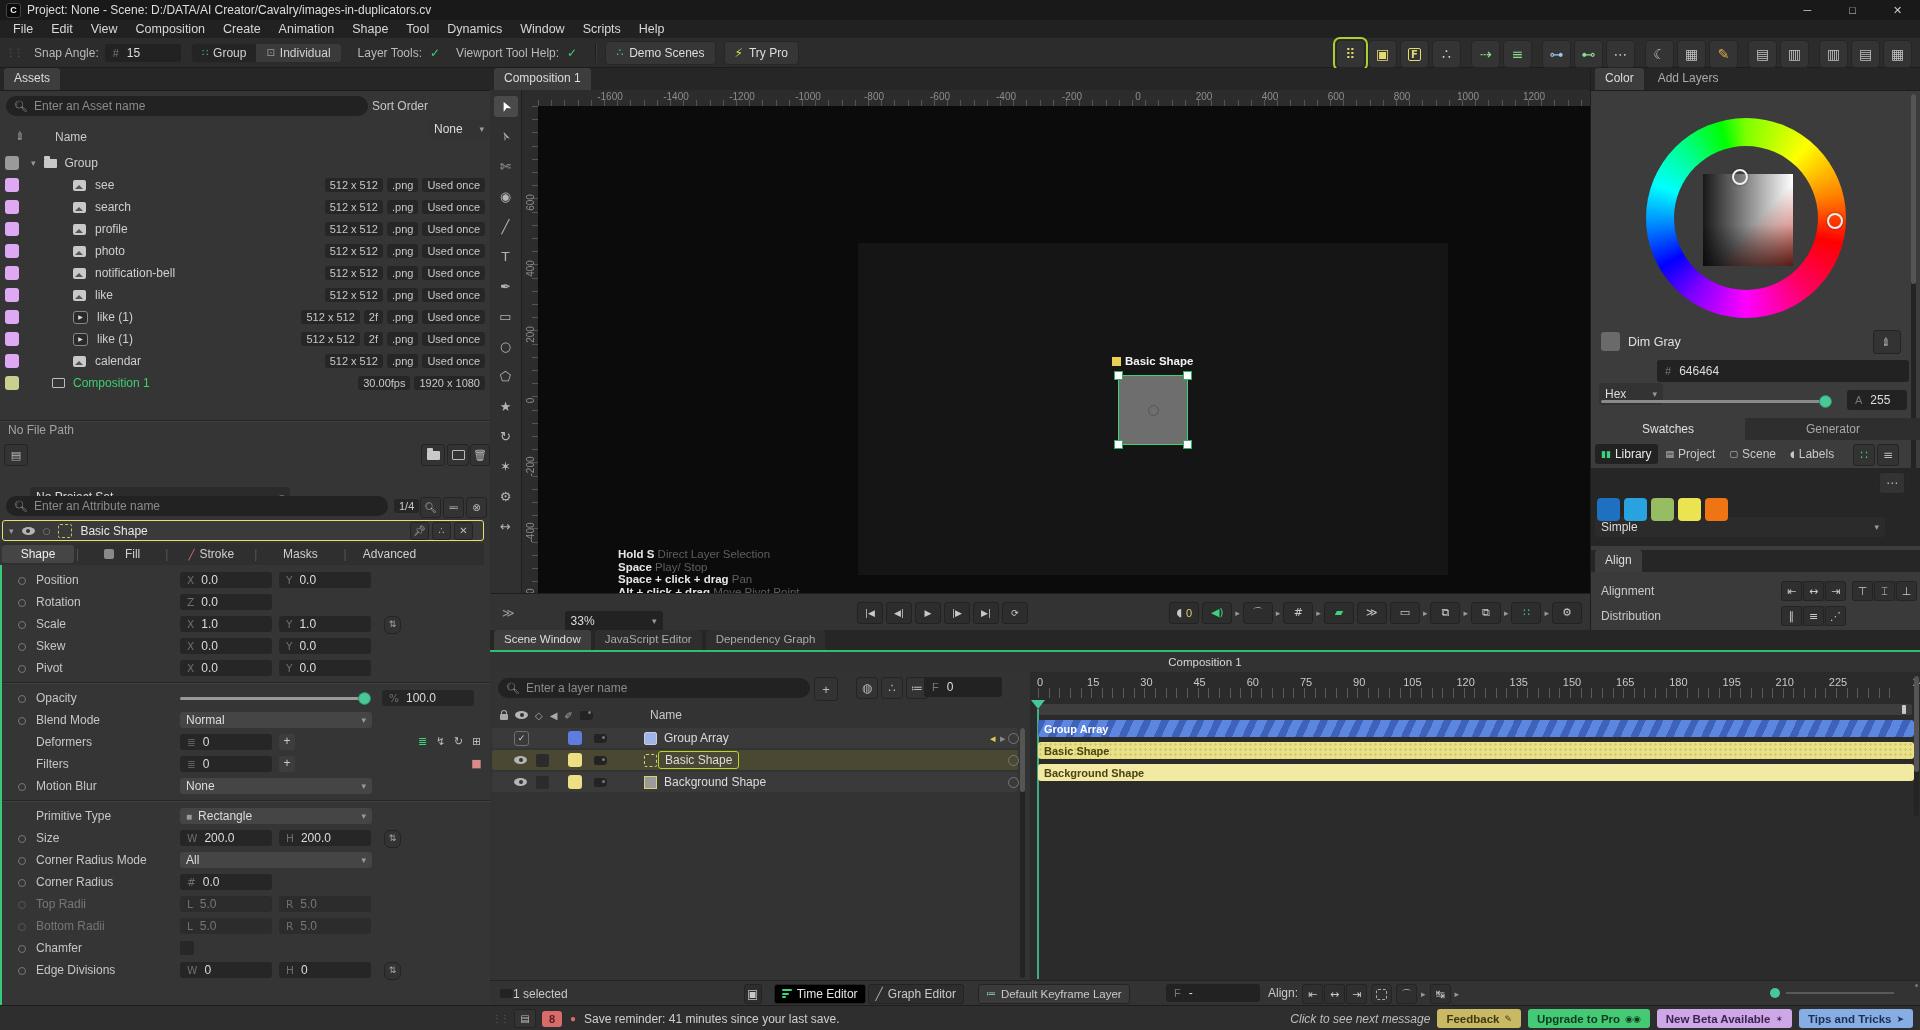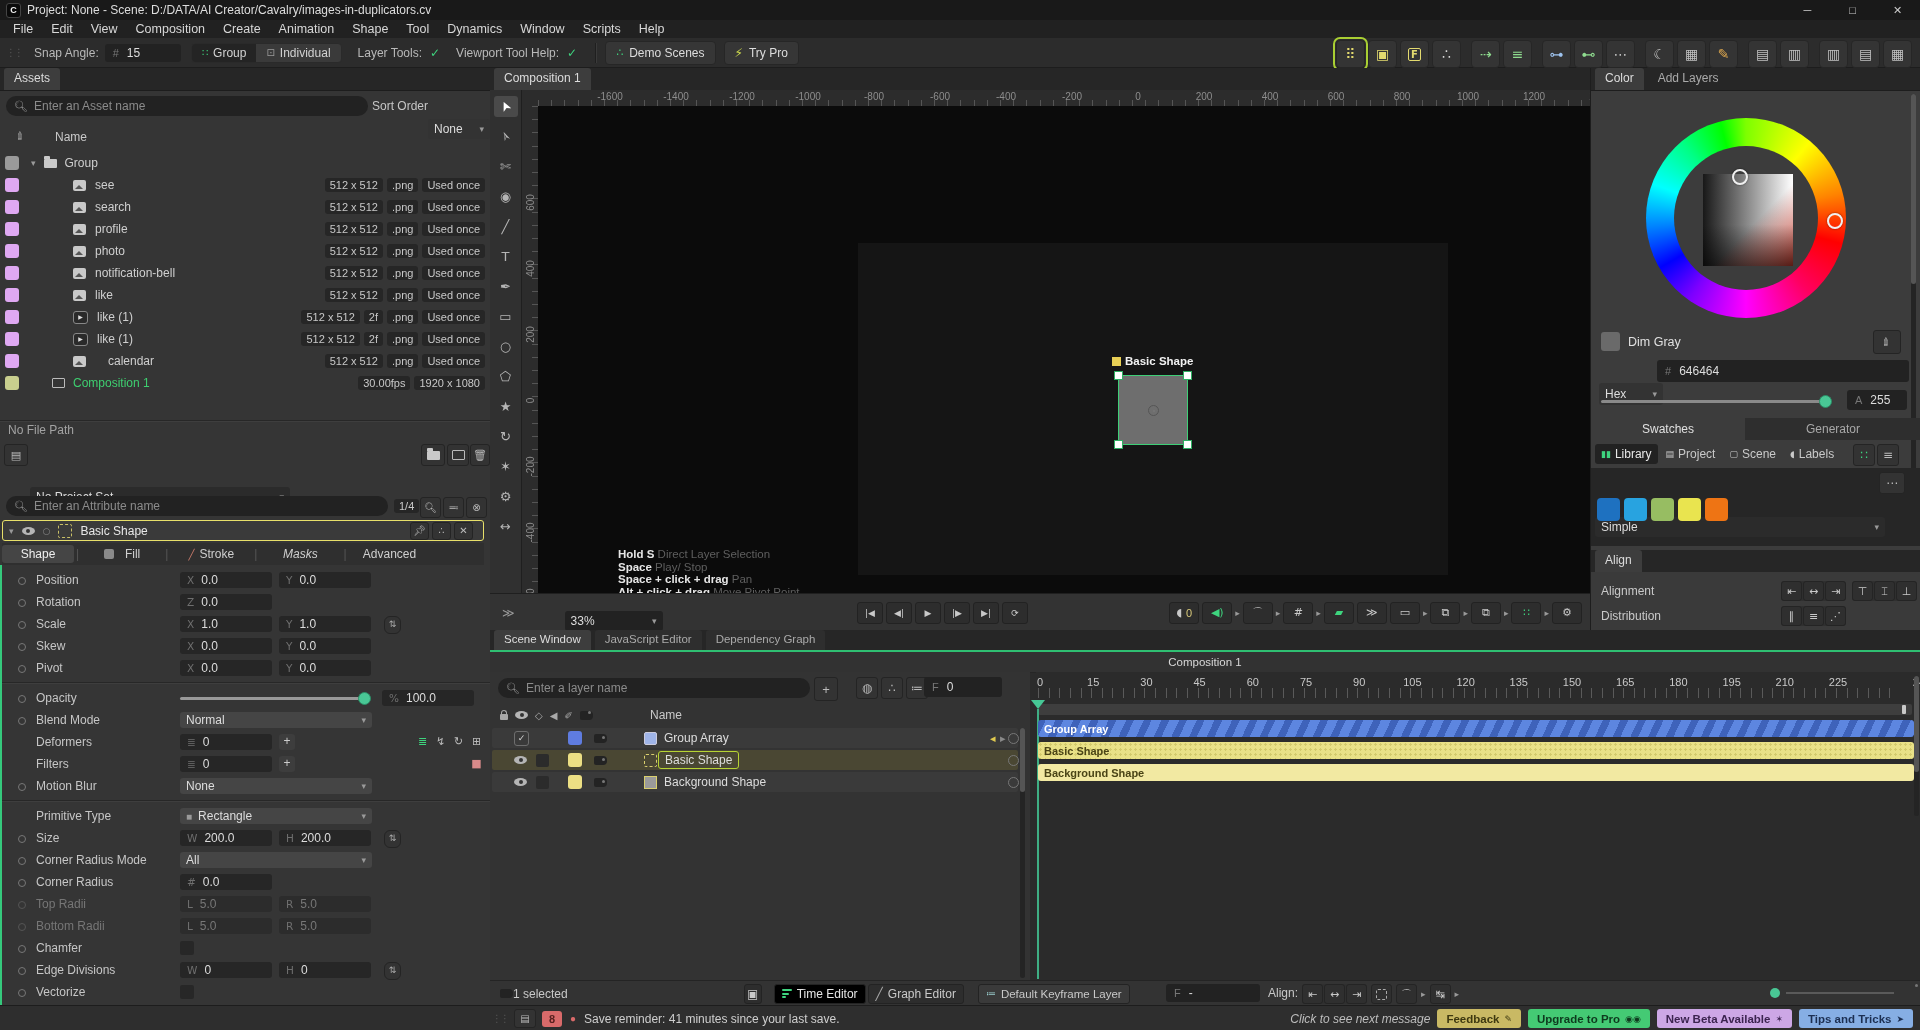--- a/index.html
+++ b/index.html
@@ -403,21 +403,21 @@
           <div class="badges">
             <span class="chip">512 x 512</span>
             <span class="chip">2f</span>
             <span class="chip">.png</span>
             <span class="chip">Used once</span>
           </div>
         </div>
         <div class="arow">
           <span class="swatch13" style="background: rgb(223, 168, 242);"></span>
           <span class="icon-img" style="margin-left: 54px;"></span>
-          <span style="margin-left: 22px;">calendar</span>
+          <span style="margin-left: 9px;">calendar</span>
           <div class="badges">
             <span class="chip">512 x 512</span>
             <span class="chip">.png</span>
             <span class="chip">Used once</span>
           </div>
         </div>
         <div class="arow">
           <span class="swatch13" style="background: rgb(201, 207, 142);"></span>
           <span class="icon-frame" style="margin-left: 33px;"></span>
           <span class="green-name" style="margin-left: 8px;">Composition 1</span>
@@ -487,21 +487,21 @@
         <div style="padding: 2px 0px; width: 82px; text-align: center; border-radius: 3px; display: flex; align-items: center; justify-content: center; gap: 11px;">
           <span style="width: 10px; height: 10px; background: rgb(138, 138, 138); border-radius: 2px;"></span>
           <span>Fill</span>
         </div>
         <span style="color: rgb(85, 85, 85); margin: 0px 2px;">|</span>
         <div style="padding: 2px 0px; width: 82px; text-align: center; border-radius: 3px; display: flex; align-items: center; justify-content: center; gap: 5px;">
           <span class="g" style="color: rgb(201, 122, 106); font-size: 10px;">╱</span>
           <span>Stroke</span>
         </div>
         <span style="color: rgb(85, 85, 85); margin: 0px 2px;">|</span>
-        <div style="padding: 2px 0px; width: 82px; text-align: center; border-radius: 3px; display: flex; align-items: flex-end; justify-content: center; gap: 5px; font-style: italic;">
+        <div style="padding: 2px 0px; width: 82px; text-align: center; border-radius: 3px; display: flex; align-items: flex-end; justify-content: center; gap: 5px;">
           <span>Masks</span>
         </div>
         <span style="color: rgb(85, 85, 85); margin: 0px 2px;">|</span>
         <div style="padding: 2px 0px; width: 82px; text-align: center; border-radius: 3px; display: flex; align-items: center; justify-content: center; gap: 5px;">
           <span>Advanced</span>
         </div>
       </div>
     <div class="abs" id="attr-content" style="left:0;top:497px;width:490px;height:440px;background:#353535">
       <div id="attr-rows" style="padding-top:4px">
           <div class="attr-row">
@@ -685,25 +685,20 @@
             <span class="albl">Edge Divisions</span>
             <div class="fld f1">
               <span class="pfx g">W</span>
               <span class="val">0</span>
             </div>
             <div class="fld f2">
               <span class="pfx g">H</span>
               <span class="val">0</span>
             </div>
             <div class="linkbtn g">⇅</div>
-          </div>
-          <div class="attr-row">
-            <span class="bullet"></span>
-            <span class="albl">Vectorize</span>
-            <div class="cbox"></div>
           </div>
           <div class="attr-row dim"></div>
         </div>
     </div>
   </div>
 
   <div id="viewport" class="abs">
     <div id="vp-tabs" class="abs tabstrip" style="height:22px">
       <div class="ptab">Composition 1</div>
     </div>

